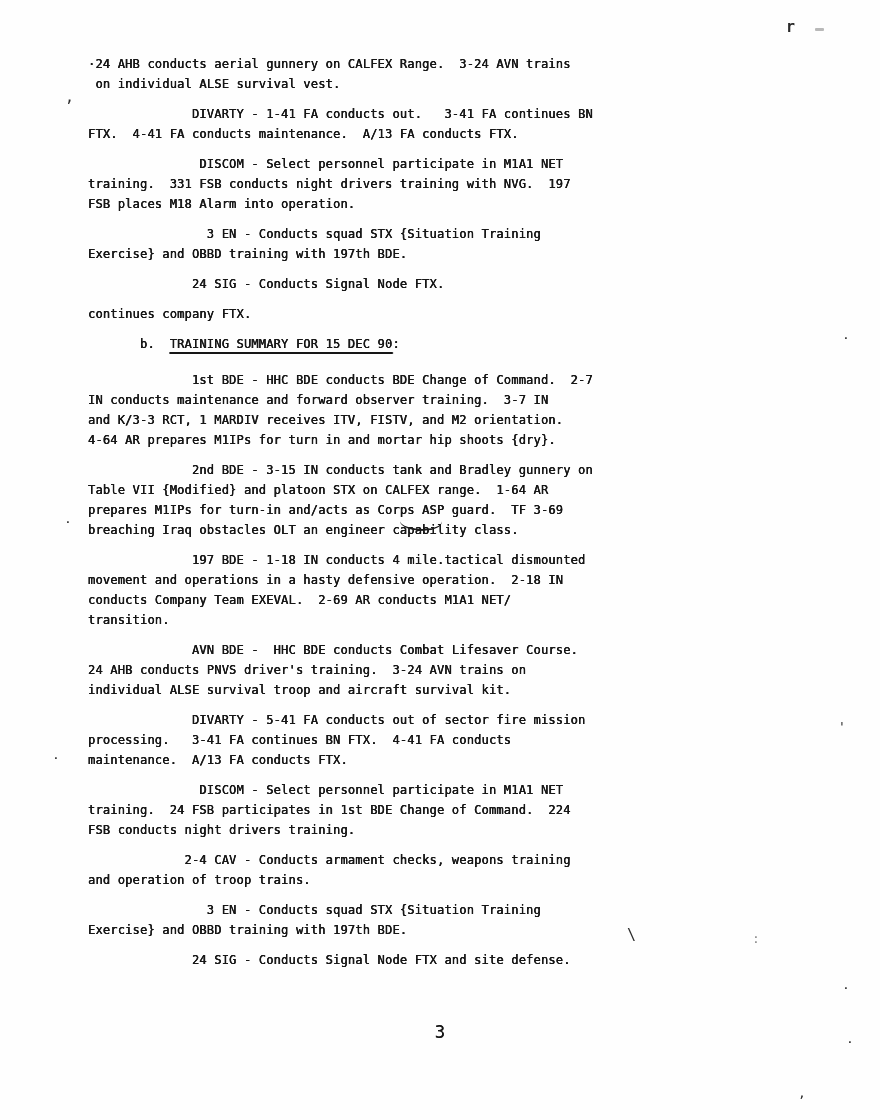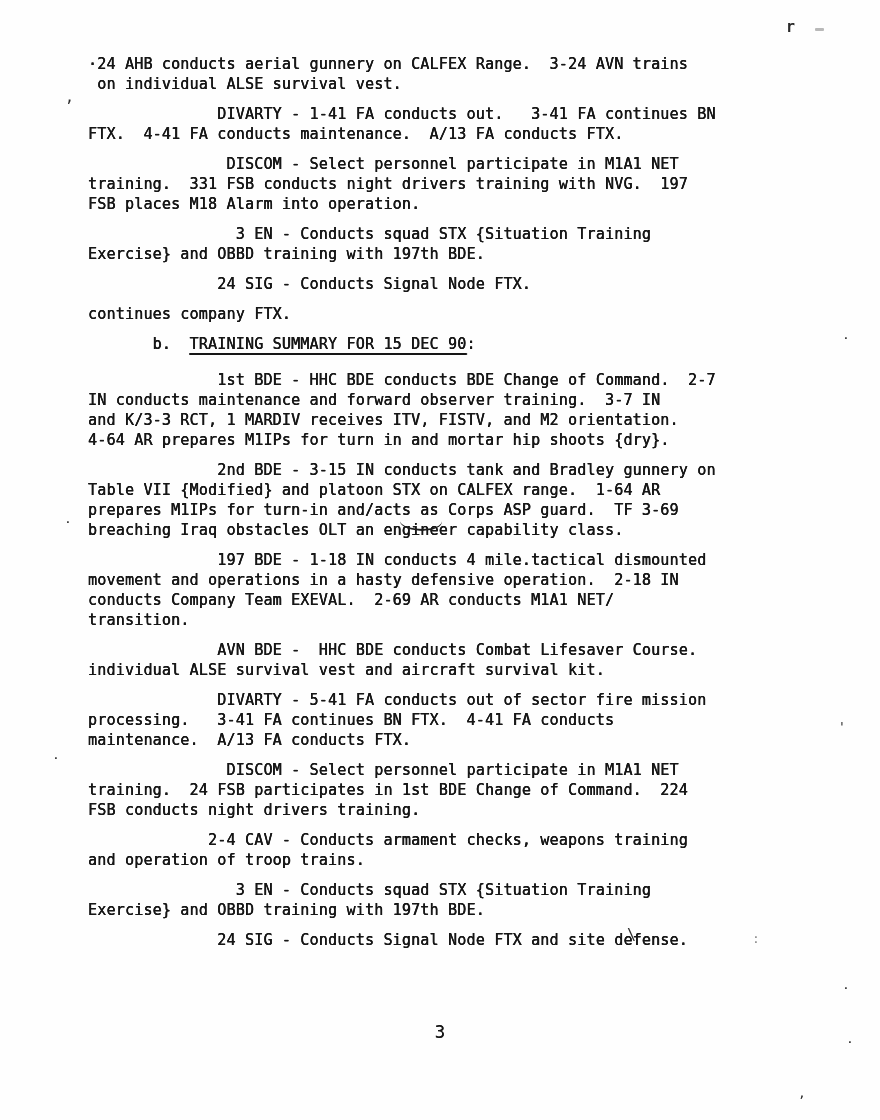--- a/index.html
+++ b/index.html
@@ -17,21 +17,21 @@
     color: #161616;
   }
   .content {
     position: absolute;
     top: 54px;
     left: 88px;
     right: 20px;
   }
   .ln {
     white-space: pre;
-    font-size: 15px;
+    font-size: 12px;
     line-height: 20px;
     letter-spacing: 0.2px;
     text-shadow: 0 0 0.6px #222, 0.3px 0 0 #333;
   }
   .para { margin: 0 0 10px 0; }
   .para.heading { margin: 6px 0 16px 0; }
   .heading .ln span { display: inline; }
   .ul {
     text-decoration: underline;
     text-underline-offset: 4px;
@@ -128,21 +128,22 @@
 
     <div class="para">
       <div class="ln">              197 BDE - 1-18 IN conducts 4 mile.tactical dismounted</div>
       <div class="ln">movement and operations in a hasty defensive operation.  2-18 IN</div>
       <div class="ln">conducts Company Team EXEVAL.  2-69 AR conducts M1A1 NET/</div>
       <div class="ln">transition.</div>
     </div>
 
     <div class="para">
       <div class="ln">              AVN BDE -  HHC BDE conducts Combat Lifesaver Course.</div>
-      <div class="ln">individual ALSE survival vest and aircraft survival kit.</div>
+      <div class="ln">24 AHB conducts PNVS driver's training.  3-24 AVN trains on</div>
+      <div class="ln">individual ALSE survival troop and aircraft survival kit.</div>
     </div>
 
     <div class="para">
       <div class="ln">              DIVARTY - 5-41 FA conducts out of sector fire mission</div>
       <div class="ln">processing.   3-41 FA continues BN FTX.  4-41 FA conducts</div>
       <div class="ln">maintenance.  A/13 FA conducts FTX.</div>
     </div>
 
     <div class="para">
       <div class="ln">               DISCOM - Select personnel participate in M1A1 NET</div>

